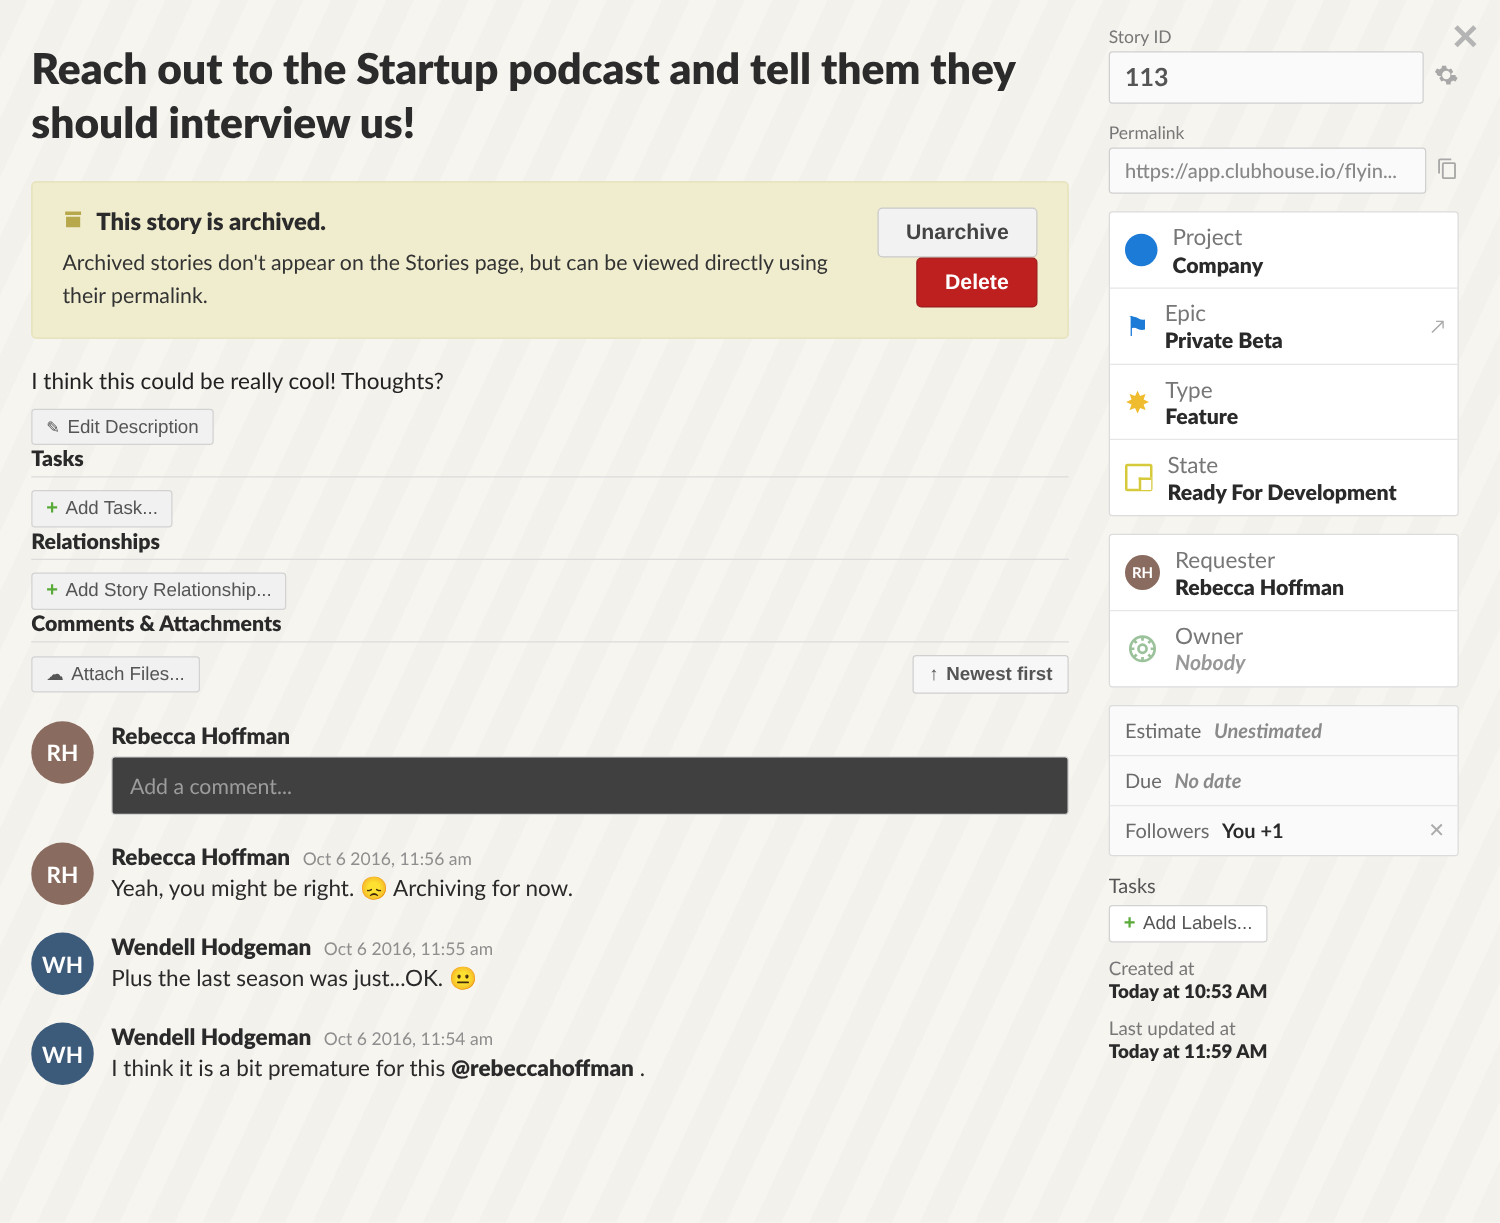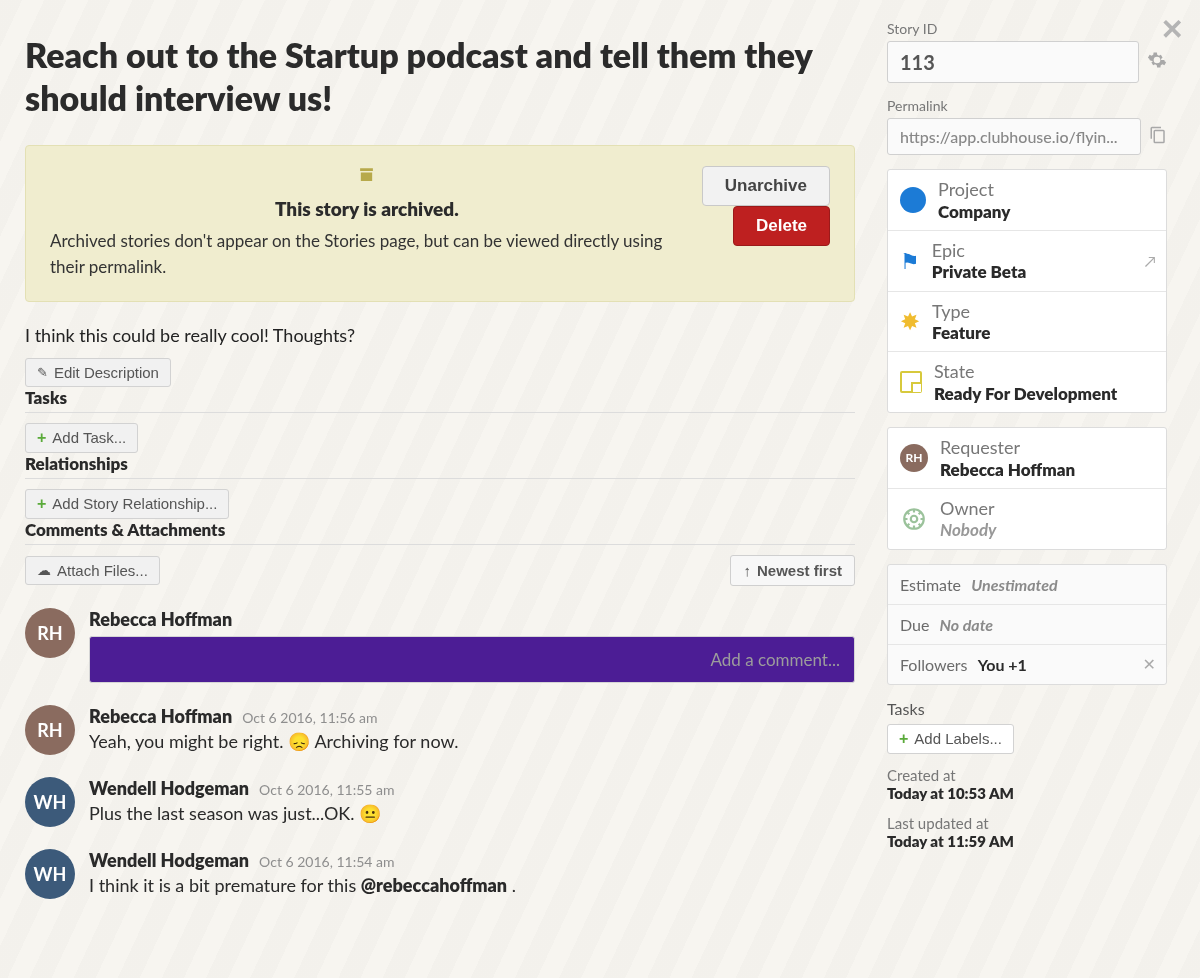--- a/index.html
+++ b/index.html
@@ -30,21 +30,21 @@
 
   .archive-banner {
     background: #f0edcf;
     border: 1px solid #e3e0b4;
     border-radius: 4px;
     padding: 20px 24px;
     display: flex; align-items: flex-start; gap: 18px;
     margin-bottom: 22px;
   }
   .archive-text { flex: 1; }
-  .archive-heading { display: flex; align-items: center; gap: 10px; margin-bottom: 8px; flex-direction: column; }
+  .archive-heading { display: flex; align-items: center; gap: 10px; margin-bottom: 8px; }
   .archive-icon { color: #b7a94b; font-size: 17px; }
   .archive-title { font-weight: 800; font-size: 19px; color: #2b2b2b; }
   .archive-desc { font-size: 17px; color: #333; line-height: 1.55; }
 
   .btn-col { display: flex; flex-direction: column; align-items: flex-end; }
   .btn {
     border-radius: 4px; font-weight: 700; font-size: 17px;
     padding: 9px 22px; cursor: pointer; border: 1px solid transparent;
   }
   .btn-light { background: #f2f2f2; border-color: #c9c9c9; color: #444; }
@@ -69,24 +69,23 @@
   }
 
   .comments-bar { display:flex; align-items:center; justify-content:space-between; }
   .sort-btn {
     display:inline-flex; align-items:center; gap:6px;
     background:#f7f7f7; border:1px solid #cfcfcf; border-radius:3px;
     padding:6px 12px; font-size:15px; color:#555; cursor:pointer; font-weight:700;
   }
 
   .comment-box {
-    background:#4c1d95; border:1px solid #d5d5d5; border-radius:3px;
+    background:#404040; border:1px solid #d5d5d5; border-radius:3px;
     padding:12px 14px; color:#9c9c9c; font-size:17px;
     margin-top:6px;
-    text-align:right;
   }
 
   .thread { margin-top: 14px; }
   .comment-row { display:flex; gap:14px; margin-top: 22px; align-items:flex-start; }
   .avatar {
     width:50px; height:50px; border-radius:50%; flex:0 0 50px;
     background:#8a6b5f; display:flex; align-items:center; justify-content:center;
     color:#fff; font-weight:700; font-size:18px;
   }
   .avatar.man { background:#3c5a7a; }

